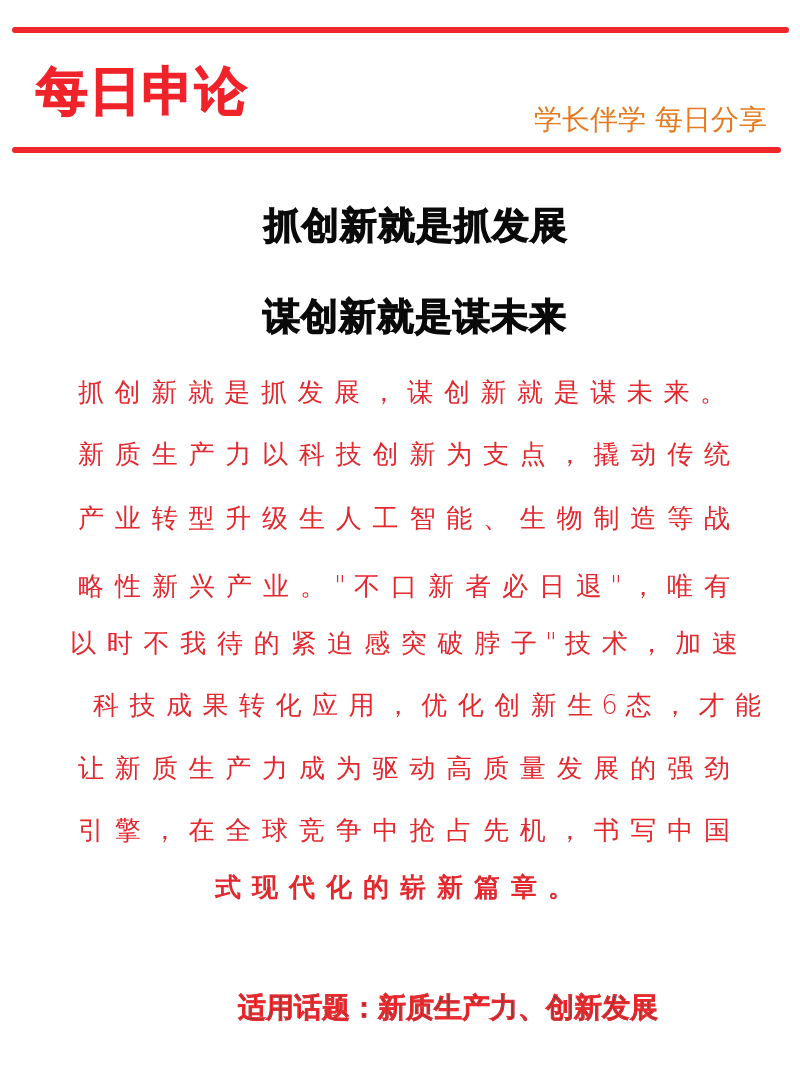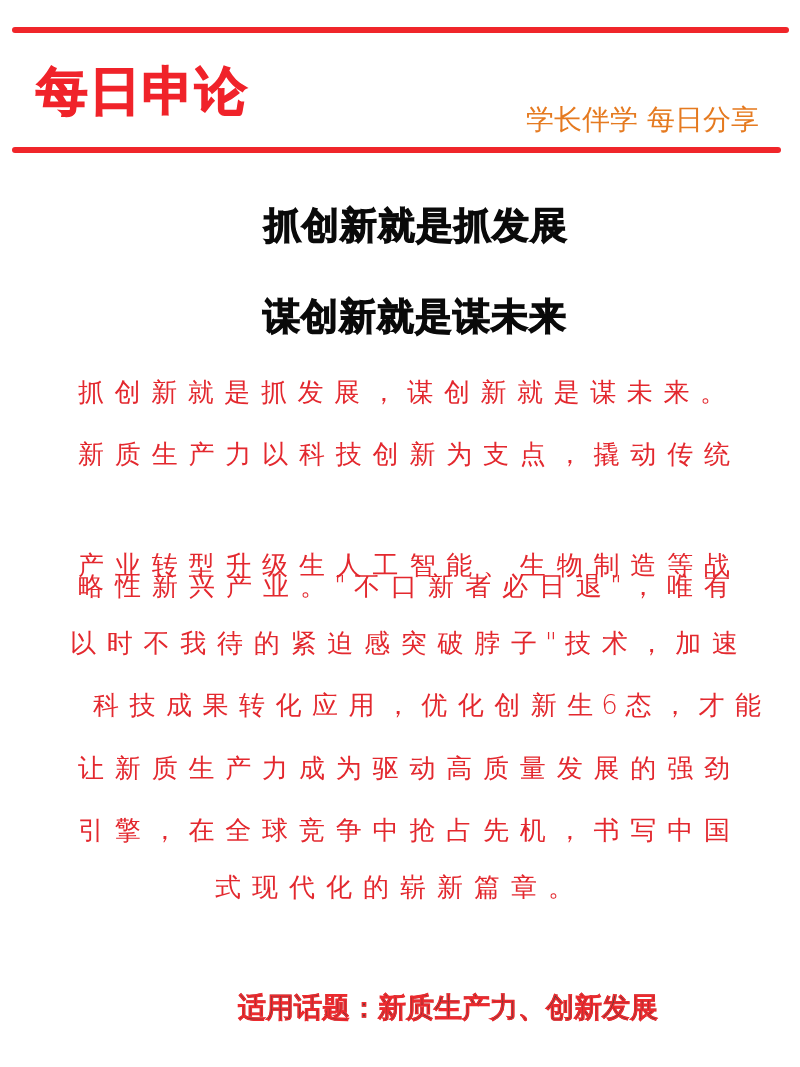--- a/index.html
+++ b/index.html
@@ -30,21 +30,21 @@
       font-size: 52px;
       font-weight: 900;
       color: #f0232a;
       letter-spacing: 1px;
       line-height: 50px;
       white-space: nowrap;
       -webkit-text-stroke: 1.2px #f0232a;
     }
     .brand-tagline {
       position: absolute;
-      right: 41px;
+      right: 33px;
       top: 102px;
       font-size: 28px;
       font-weight: 400;
       color: #e57a20;
       line-height: 36px;
       white-space: nowrap;
     }
 
     .headline {
       position: absolute;
@@ -75,20 +75,21 @@
       line-height: 40px;
       font-size: 26px;
       font-weight: 300;
       white-space: nowrap;
       text-align: justify;
       text-align-last: justify;
     }
     .body-line.centered {
       text-align-last: center;
       letter-spacing: 11px;
+      font-weight: bold;
     }
 
     .topics {
       position: absolute;
       left: 0;
       width: 800px;
       top: 988px;
       text-align: center;
       font-size: 28px;
       font-weight: 700;
@@ -108,21 +109,21 @@
 <div class="brand-tagline">学长伴学 每日分享</div>
 
 <div class="rule rule-bottom"></div>
 
 <h1 class="headline headline-1" style="margin:16px;">抓创新就是抓发展</h1>
 <h1 class="headline headline-2" style="margin:15px;">谋创新就是谋未来</h1>
 
 <div class="body-text">
   <div class="body-line" style="top: 0px; left: 78px; width: 648px; white-space: normal;">抓 创 新 就 是 抓 发 展 ， 谋 创 新 就 是 谋 未 来 。</div>
   <div class="body-line" style="top: 63px; left: 78px; width: 652px; white-space: normal; font-family: Liberation Serif, serif;">新 质 生 产 力 以 科 技 创 新 为 支 点 ， 撬 动 传 统</div>
-  <div class="body-line" style="top: 126px; left: 78px; width: 652px; white-space: normal; margin-top: 47px;">产 业 转 型 升 级 生 人 工 智 能 、 生 物 制 造 等 战</div>
+  <div class="body-line" style="top: 126px; left: 78px; width: 652px; white-space: normal;">产 业 转 型 升 级 生 人 工 智 能 、 生 物 制 造 等 战</div>
   <div class="body-line" style="top: 194px; left: 78px; width: 652px; white-space: normal;">略 性 新 兴 产 业 。 " 不 口 新 者 必 日 退 " ， 唯 有</div>
   <div class="body-line" style="top: 251px; left: 70px; width: 668px; white-space: normal;">以 时 不 我 待 的 紧 迫 感 突 破 脖 子 " 技 术 ， 加 速</div>
   <div class="body-line" style="top: 313px; left: 70px; width: 668px; white-space: normal; margin-left: 23px;">科 技 成 果 转 化 应 用 ， 优 化 创 新 生 6 态 ， 才 能</div>
   <div class="body-line" style="top: 376px; left: 78px; width: 652px; white-space: normal;">让 新 质 生 产 力 成 为 驱 动 高 质 量 发 展 的 强 劲</div>
   <div class="body-line" style="top: 438px; left: 78px; width: 652px; white-space: normal;">引 擎 ， 在 全 球 竞 争 中 抢 占 先 机 ， 书 写 中 国</div>
   <div class="body-line centered" style="top:495px; left:0px; width:800px;">式现代化的崭新篇章。</div>
 </div>
 
 <div class="topics">适用话题：新质生产力、创新发展</div>
 

